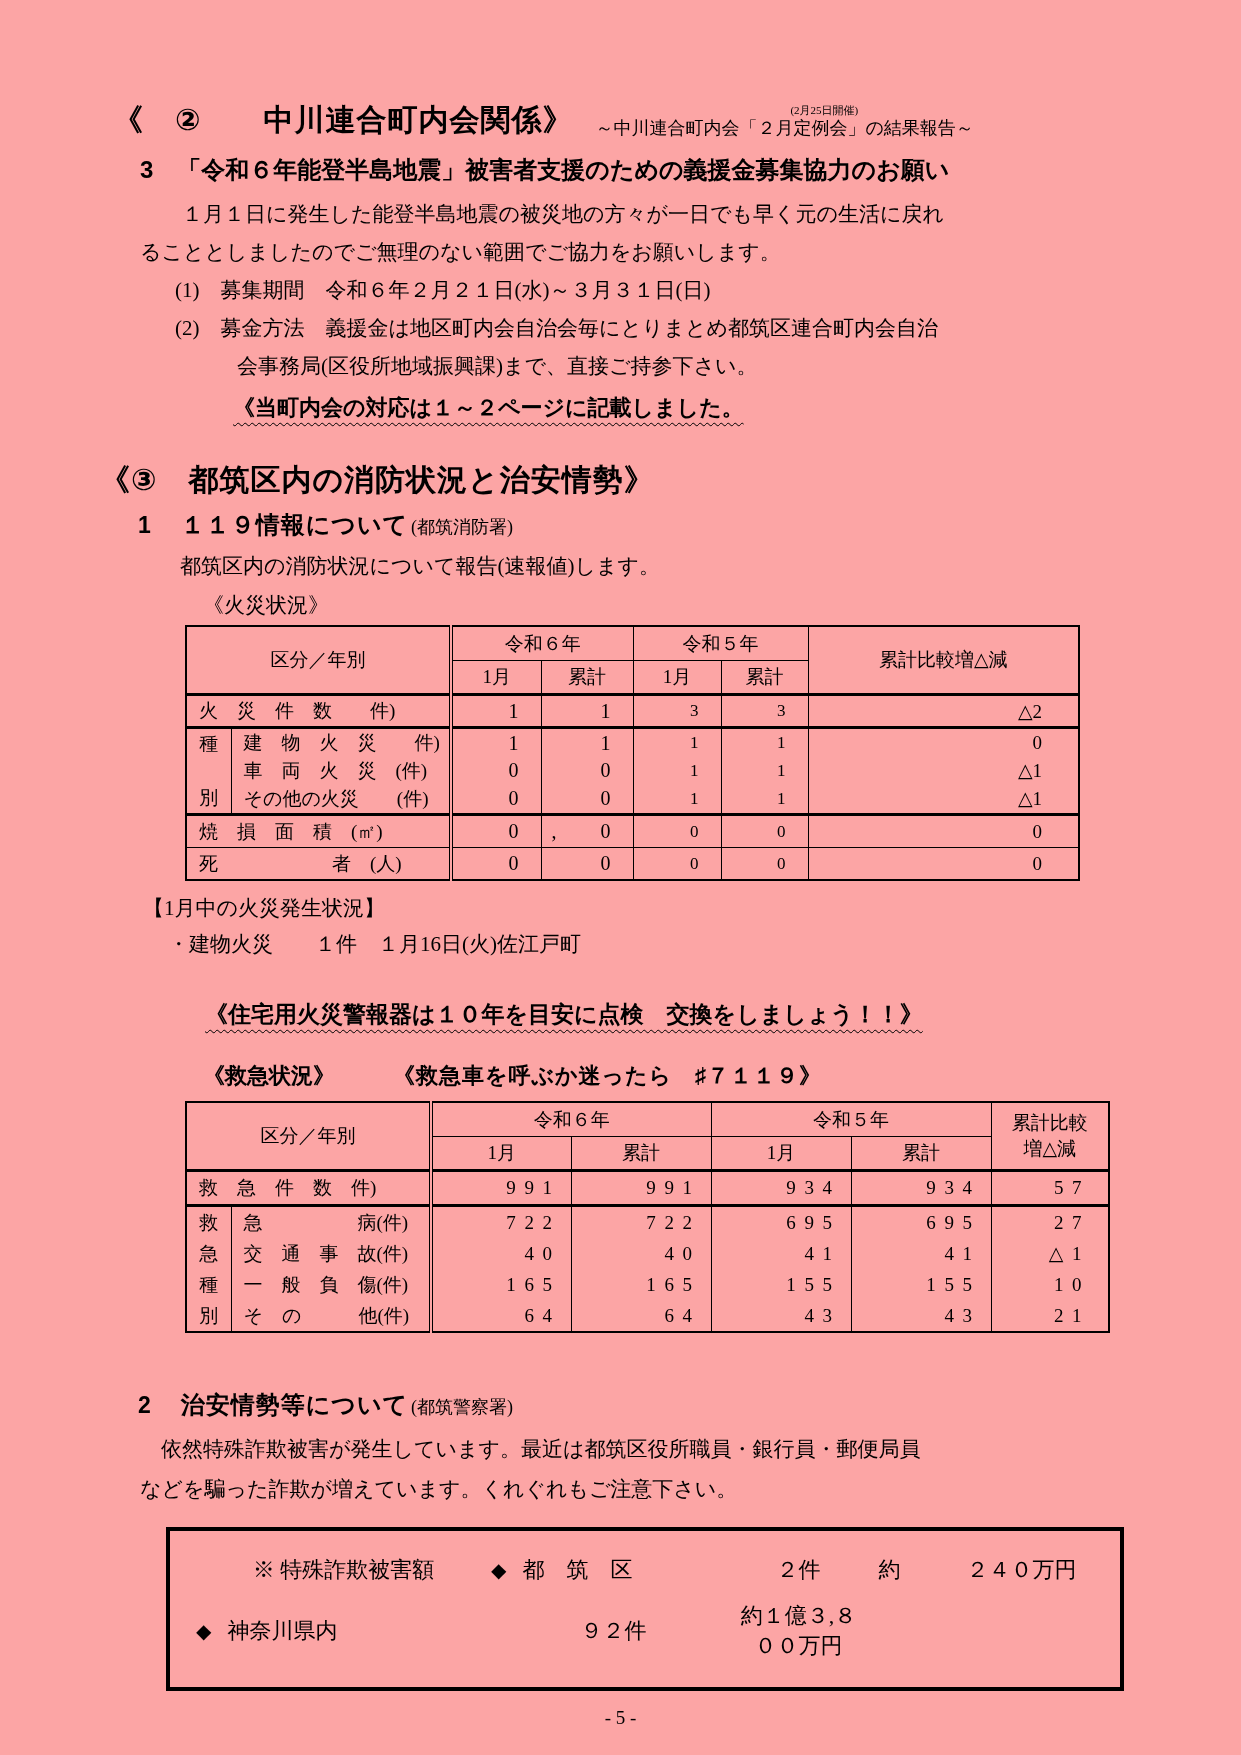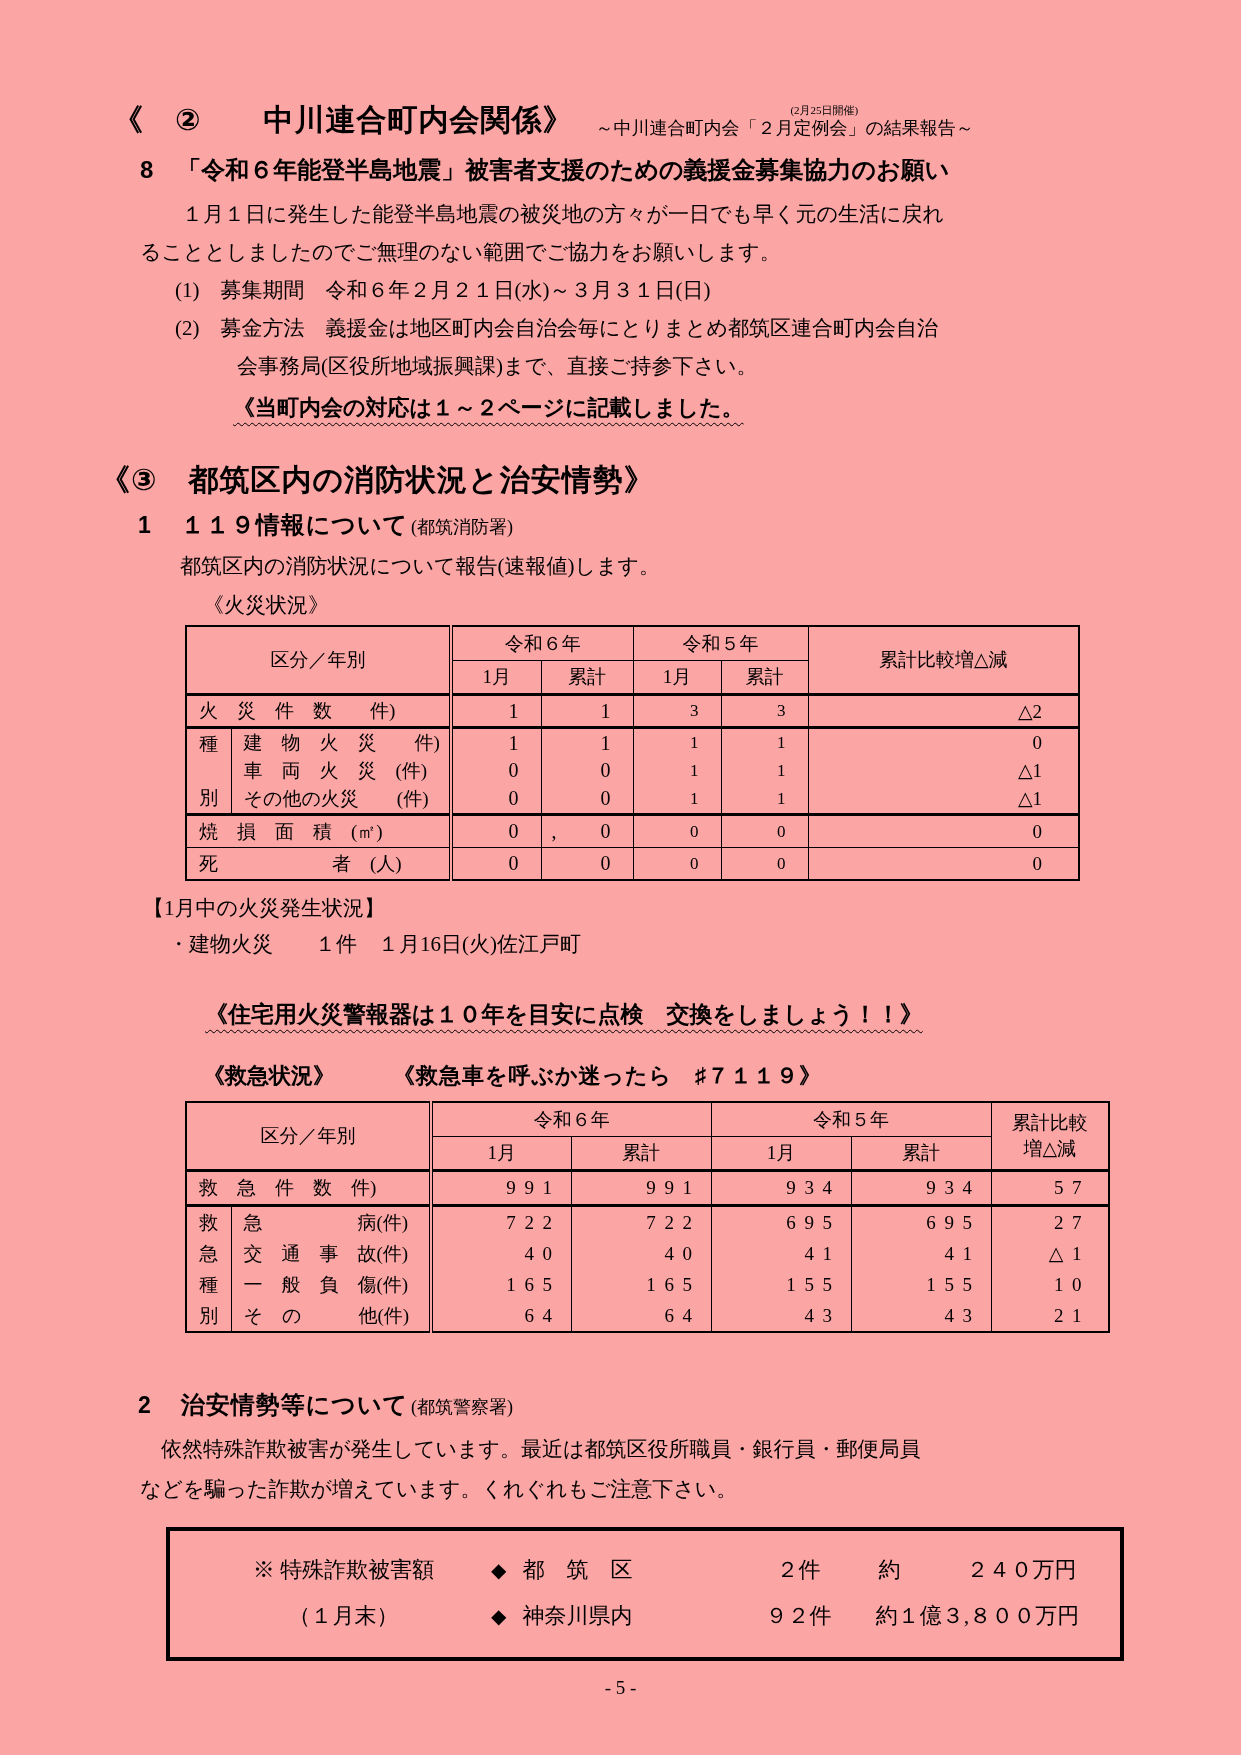--- a/index.html
+++ b/index.html
@@ -95,21 +95,21 @@
 <div class="page">
 
   <div class="title-row">
     <span class="main-title gothic">《　②　　中川連合町内会関係》</span>
     <span class="subtitle-wrap">
       <span class="subtitle-note">(2月25日開催)</span>
       <span class="subtitle">～中川連合町内会「２月定例会」の結果報告～</span>
     </span>
   </div>
 
-  <div class="s1-heading gothic">8　「令和６年能登半島地震」被害者支援のための義援金募集協力のお願い</div>
+  <div class="s1-heading gothic">3　「令和６年能登半島地震」被害者支援のための義援金募集協力のお願い</div>
   <div class="para">
     <div class="first">１月１日に発生した能登半島地震の被災地の方々が一日でも早く元の生活に戻れ</div>
     <div>ることとしましたのでご無理のない範囲でご協力をお願いします。</div>
   </div>
   <div class="item">(1)　募集期間　令和６年２月２１日(水)～３月３１日(日)</div>
   <div class="item">(2)　募金方法　義援金は地区町内会自治会毎にとりまとめ都筑区連合町内会自治</div>
   <div class="item-cont">会事務局(区役所地域振興課)まで、直接ご持参下さい。</div>
   <div><span class="response-note gothic wavy">《当町内会の対応は１～２ページに記載しました。</span></div>
 
   <div class="s3-heading gothic">《③　都筑区内の消防状況と治安情勢》</div>
@@ -303,21 +303,20 @@
   </div>
 
   <div class="fraud-box">
     <div class="fb-c">※ 特殊詐欺被害額</div>
     <div>
       <span class="bullet">◆</span><span>都　筑　区</span>
     </div>
     <div class="fb-r">２件</div>
     <div class="fb-r">約　　　２４０万円</div>
 
-    <div class="fb-c">（１月末）</div>
     <div>
       <span class="bullet">◆</span><span>神奈川県内</span>
     </div>
     <div class="fb-r">９２件</div>
     <div class="fb-r">約１億３,８００万円</div>
   </div>
 
   <div class="footer">- 5 -</div>
 
 </div>

